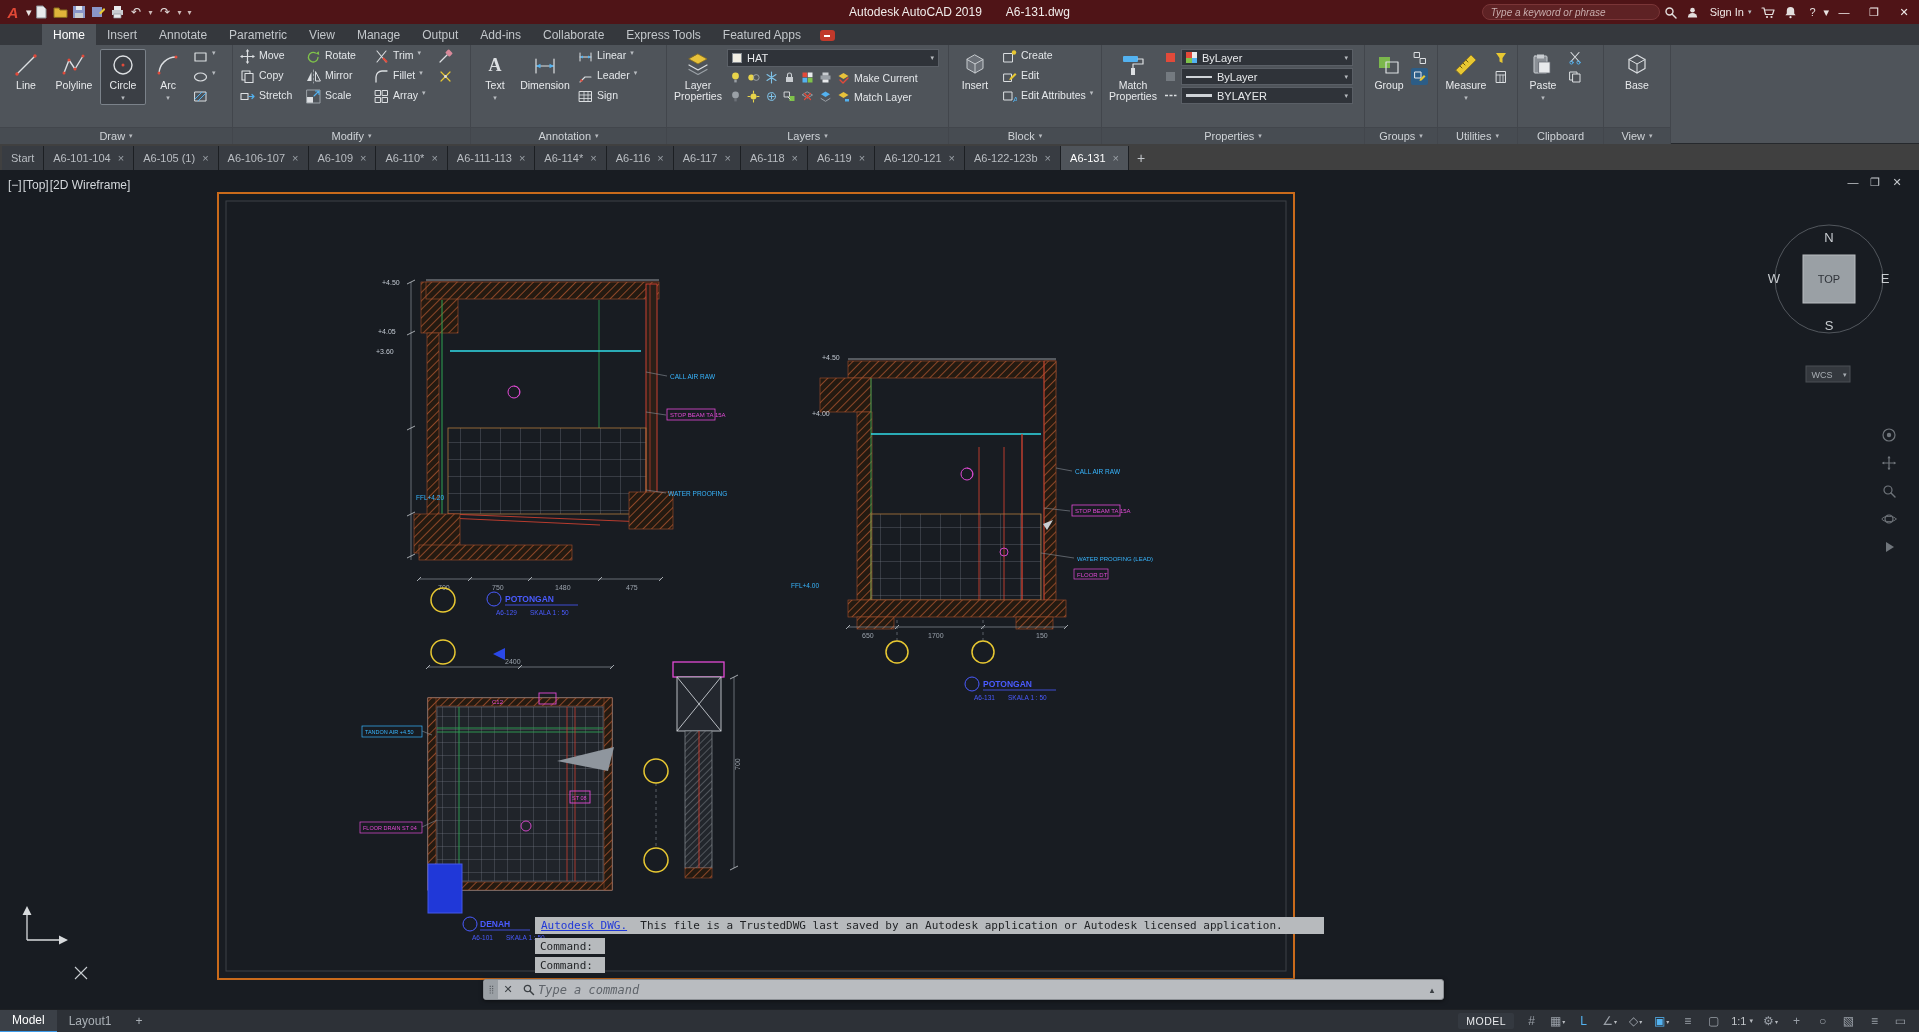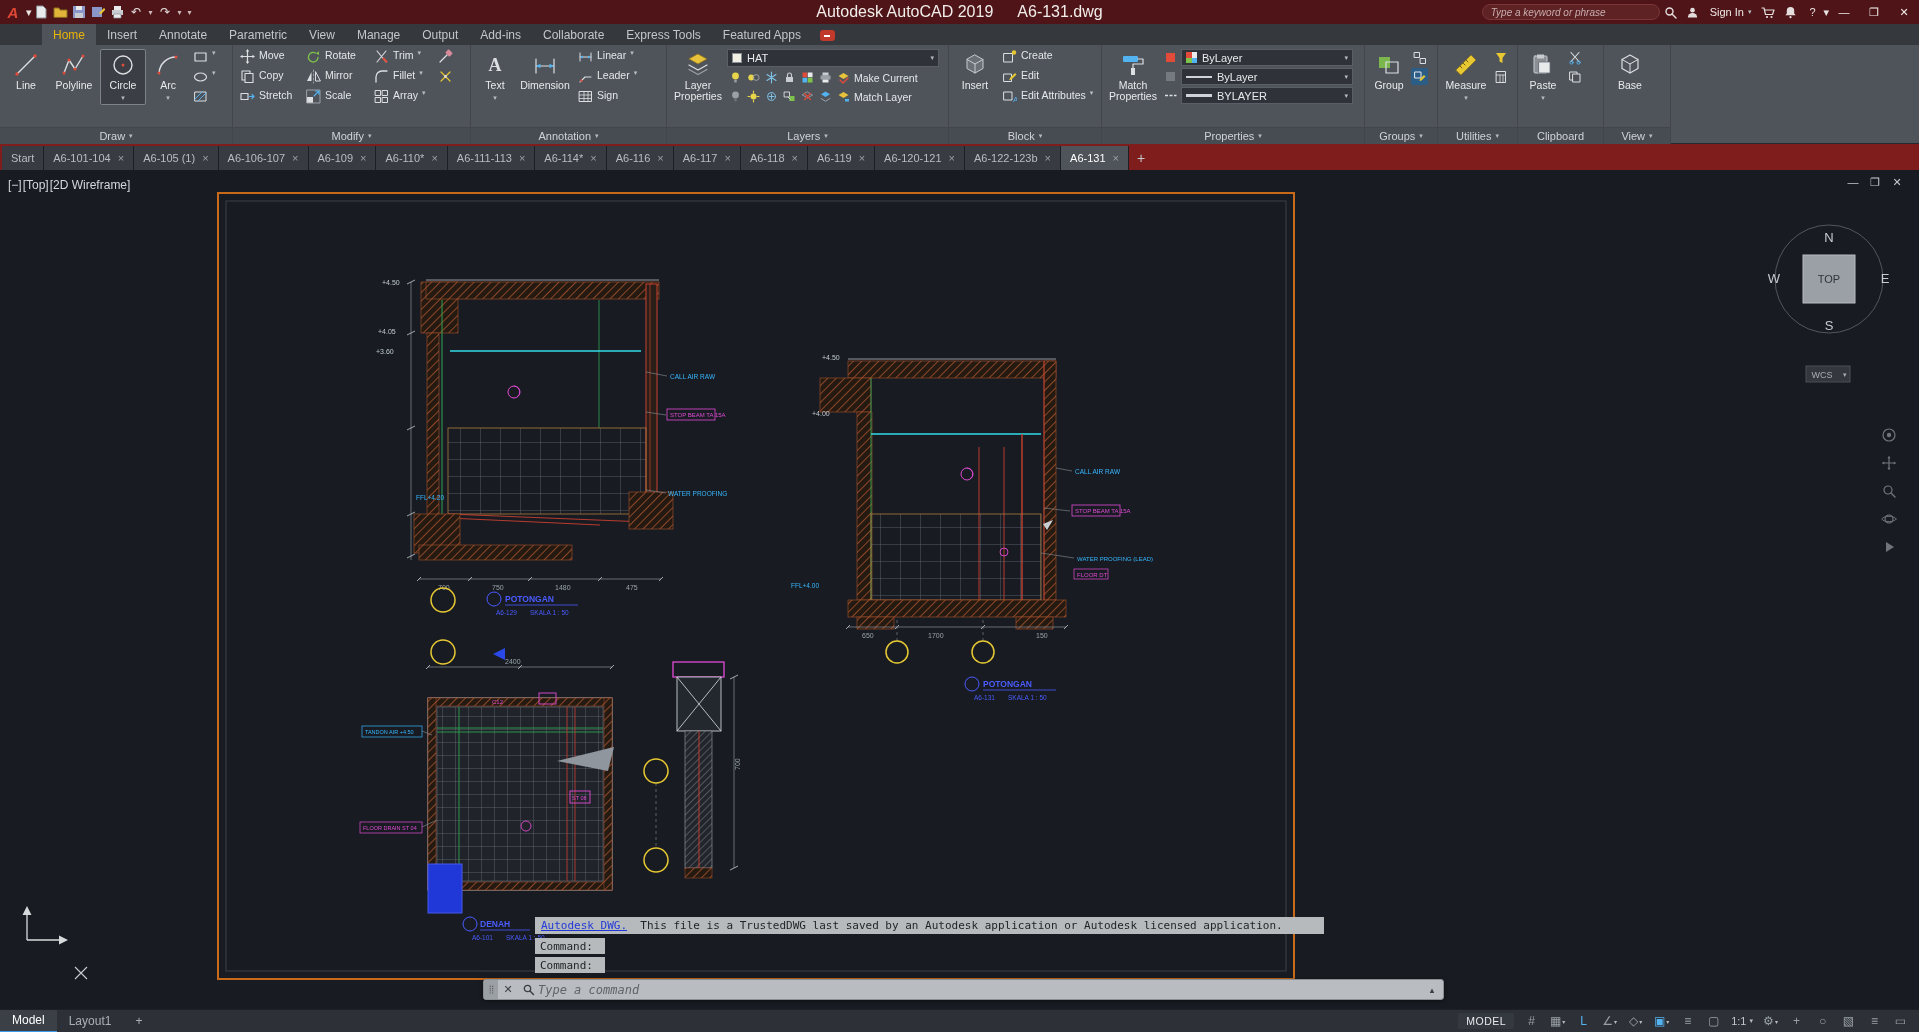--- a/index.html
+++ b/index.html
@@ -4,31 +4,31 @@
 <style>
 *{margin:0;padding:0;box-sizing:border-box}
 html,body{width:1919px;height:1032px;overflow:hidden;background:#181c22;font-family:"Liberation Sans",sans-serif}
 #root{position:relative;width:1919px;height:1032px}
 
 .tb{height:24px;background:#4f1417;display:flex;align-items:center;color:#eae4e2;font-size:11px;position:relative}
 .tb .alogo{width:26px;height:24px;display:flex;align-items:center;justify-content:center;font-weight:bold;font-size:15px;color:#e04836;font-style:italic}
 .qat{display:flex;align-items:center;height:24px}
 .qat .ico{width:19px;height:20px;display:flex;align-items:center;justify-content:center;color:#e3dedd;font-size:12px}
 .qat .ddv{width:10px;font-size:8px;color:#cdb9b8;text-align:center}
-.tbtitle{position:absolute;left:50%;transform:translateX(-50%);display:flex;gap:24px;font-size:16px;color:#f1edeb;white-space:nowrap}
+.tbtitle{position:absolute;left:50%;transform:translateX(-50%);display:flex;gap:24px;font-size:12px;color:#f1edeb;white-space:nowrap}
 .tbright{margin-left:auto;display:flex;align-items:center;height:24px}
 .tbsearch{width:178px;height:16px;background:#5e2224;border:1px solid #7a3537;border-radius:8px;color:#d8c7c6;font-size:10px;font-style:italic;padding:0 8px;outline:none}
 .tbsearch::placeholder{color:#c9aeae;font-style:italic}
 .tbright .ico{width:22px;height:22px;display:flex;align-items:center;justify-content:center;color:#e3dedd;font-size:11px}
 .signin{display:flex;align-items:center;gap:4px;padding:0 6px;font-size:11px;color:#efe9e7}
 .winbtn{width:30px;height:24px;display:flex;align-items:center;justify-content:center;color:#f0ebe9;font-size:11px}
 
 .rtabs{height:21px;background:#35383d;display:flex;align-items:flex-end;padding-left:42px;color:#c3c7cb;font-size:12px}
 .rtab{padding:3px 11px;height:21px;display:flex;align-items:center}
-.rtab.act{background:#4f545a;color:#eab308}
+.rtab.act{background:#4f545a;color:#ffffff}
 .redconn{width:15px;height:11px;background:#c0392b;border-radius:3px;margin:0 8px 4px;display:flex;align-items:center;justify-content:center}
 .redconn i{display:block;width:6px;height:2px;background:#fff}
 
 .ribbon{height:99px;background:#4f545a;display:flex;border-bottom:1px solid #26292d}
 .panel{height:99px;border-right:1px solid #42464c;display:flex;flex-direction:column}
 .pbody{flex:1;display:flex;align-items:flex-start;padding:4px 4px 0;gap:2px}
 .plabel{height:17px;display:flex;align-items:center;justify-content:center;gap:4px;font-size:11px;color:#cfd3d7;background:#474c52;border-top:1px solid #42464c}
 .dd{font-size:7px;color:#b8bcc0}
 .bb{display:flex;flex-direction:column;align-items:center;gap:1px;padding:2px 1px;border-radius:2px;color:#e8eaec;font-size:10.5px;text-align:center;line-height:11px}
 .bb.pressed{background:#3b3f45;box-shadow:inset 0 0 0 1px #7b828a}
@@ -42,21 +42,21 @@
 .laydd .dd{margin-left:auto}
 .ltool{width:17px;height:17px;display:flex;align-items:center;justify-content:center}
 .lbtn{display:flex;align-items:center;gap:4px;font-size:10.5px;color:#e4e7ea;padding:0 2px;height:17px}
 .pdrop{width:172px;height:17px;background:#2f3339;border:1px solid #5a5f66;display:flex;align-items:center;gap:5px;padding:0 4px;color:#e8eaec;font-size:11px}
 .pdrop .dd{margin-left:auto}
 .cline{display:inline-block;width:26px;height:0;border-top:2px solid #cfd3d7}
 .cline.thick{border-top-width:3px}
 .cswatch{width:11px;height:11px;display:grid;grid-template-columns:1fr 1fr}
 .cswatch i{display:block}
 
-.ftabs{height:26px;background:#7f1d1d;display:flex;align-items:flex-end;padding-left:2px}
+.ftabs{height:26px;background:#404040;display:flex;align-items:flex-end;padding-left:2px}
 .ftab{height:24px;display:flex;align-items:center;gap:7px;padding:0 9px;background:#383c42;border-right:1px solid #1c1f23;color:#b9bdc2;font-size:11px;white-space:nowrap}
 .ftab.act{background:#4f545a;color:#fff}
 .fx{font-size:11px;color:#9aa0a6}
 .fplus{width:24px;height:24px;display:flex;align-items:center;justify-content:center;color:#c3c7cb;font-size:14px}
 
 .canvas{position:absolute;left:0;top:170px;width:1919px;height:839px;background:#181c22;overflow:hidden}
 .vpctl{position:absolute;left:8px;top:8px;color:#d4d8dc;font-size:12px;display:flex;gap:1px}
 .winctl{position:absolute;right:14px;top:6px;display:flex;gap:6px;color:#c5c9cd;font-size:11px}
 .winctl span{width:16px;text-align:center}
 .navbar{position:absolute;right:19px;top:252px;width:22px;display:flex;flex-direction:column;gap:2px;opacity:.6}
@@ -760,21 +760,21 @@
               </svg>
             </span>
         </div>
       </div>
       <div class="plabel">
           <span>Clipboard</span>
         </div>
     </div>
 
     <div class="panel" style="width:67px">
-      <div class="pbody" style="justify-content:flex-start">
+      <div class="pbody" style="justify-content:center">
         <div class="bb" style="width:44px">
           <span class="bicon">
               <svg class="tool" width="26" height="26" viewBox="0 0 26 26">
                 <path d="M13 3l8 4.5v9L13 21l-8-4.5v-9z" fill="none" stroke="#dcdfe2" stroke-width="1.2"></path>
                 <path d="M5 7.5l8 4.5 8-4.5M13 12v9" fill="none" stroke="#dcdfe2" stroke-width="1"></path>
               </svg>
             </span>
           <span class="blbl">Base</span>
         </div>
       </div>

